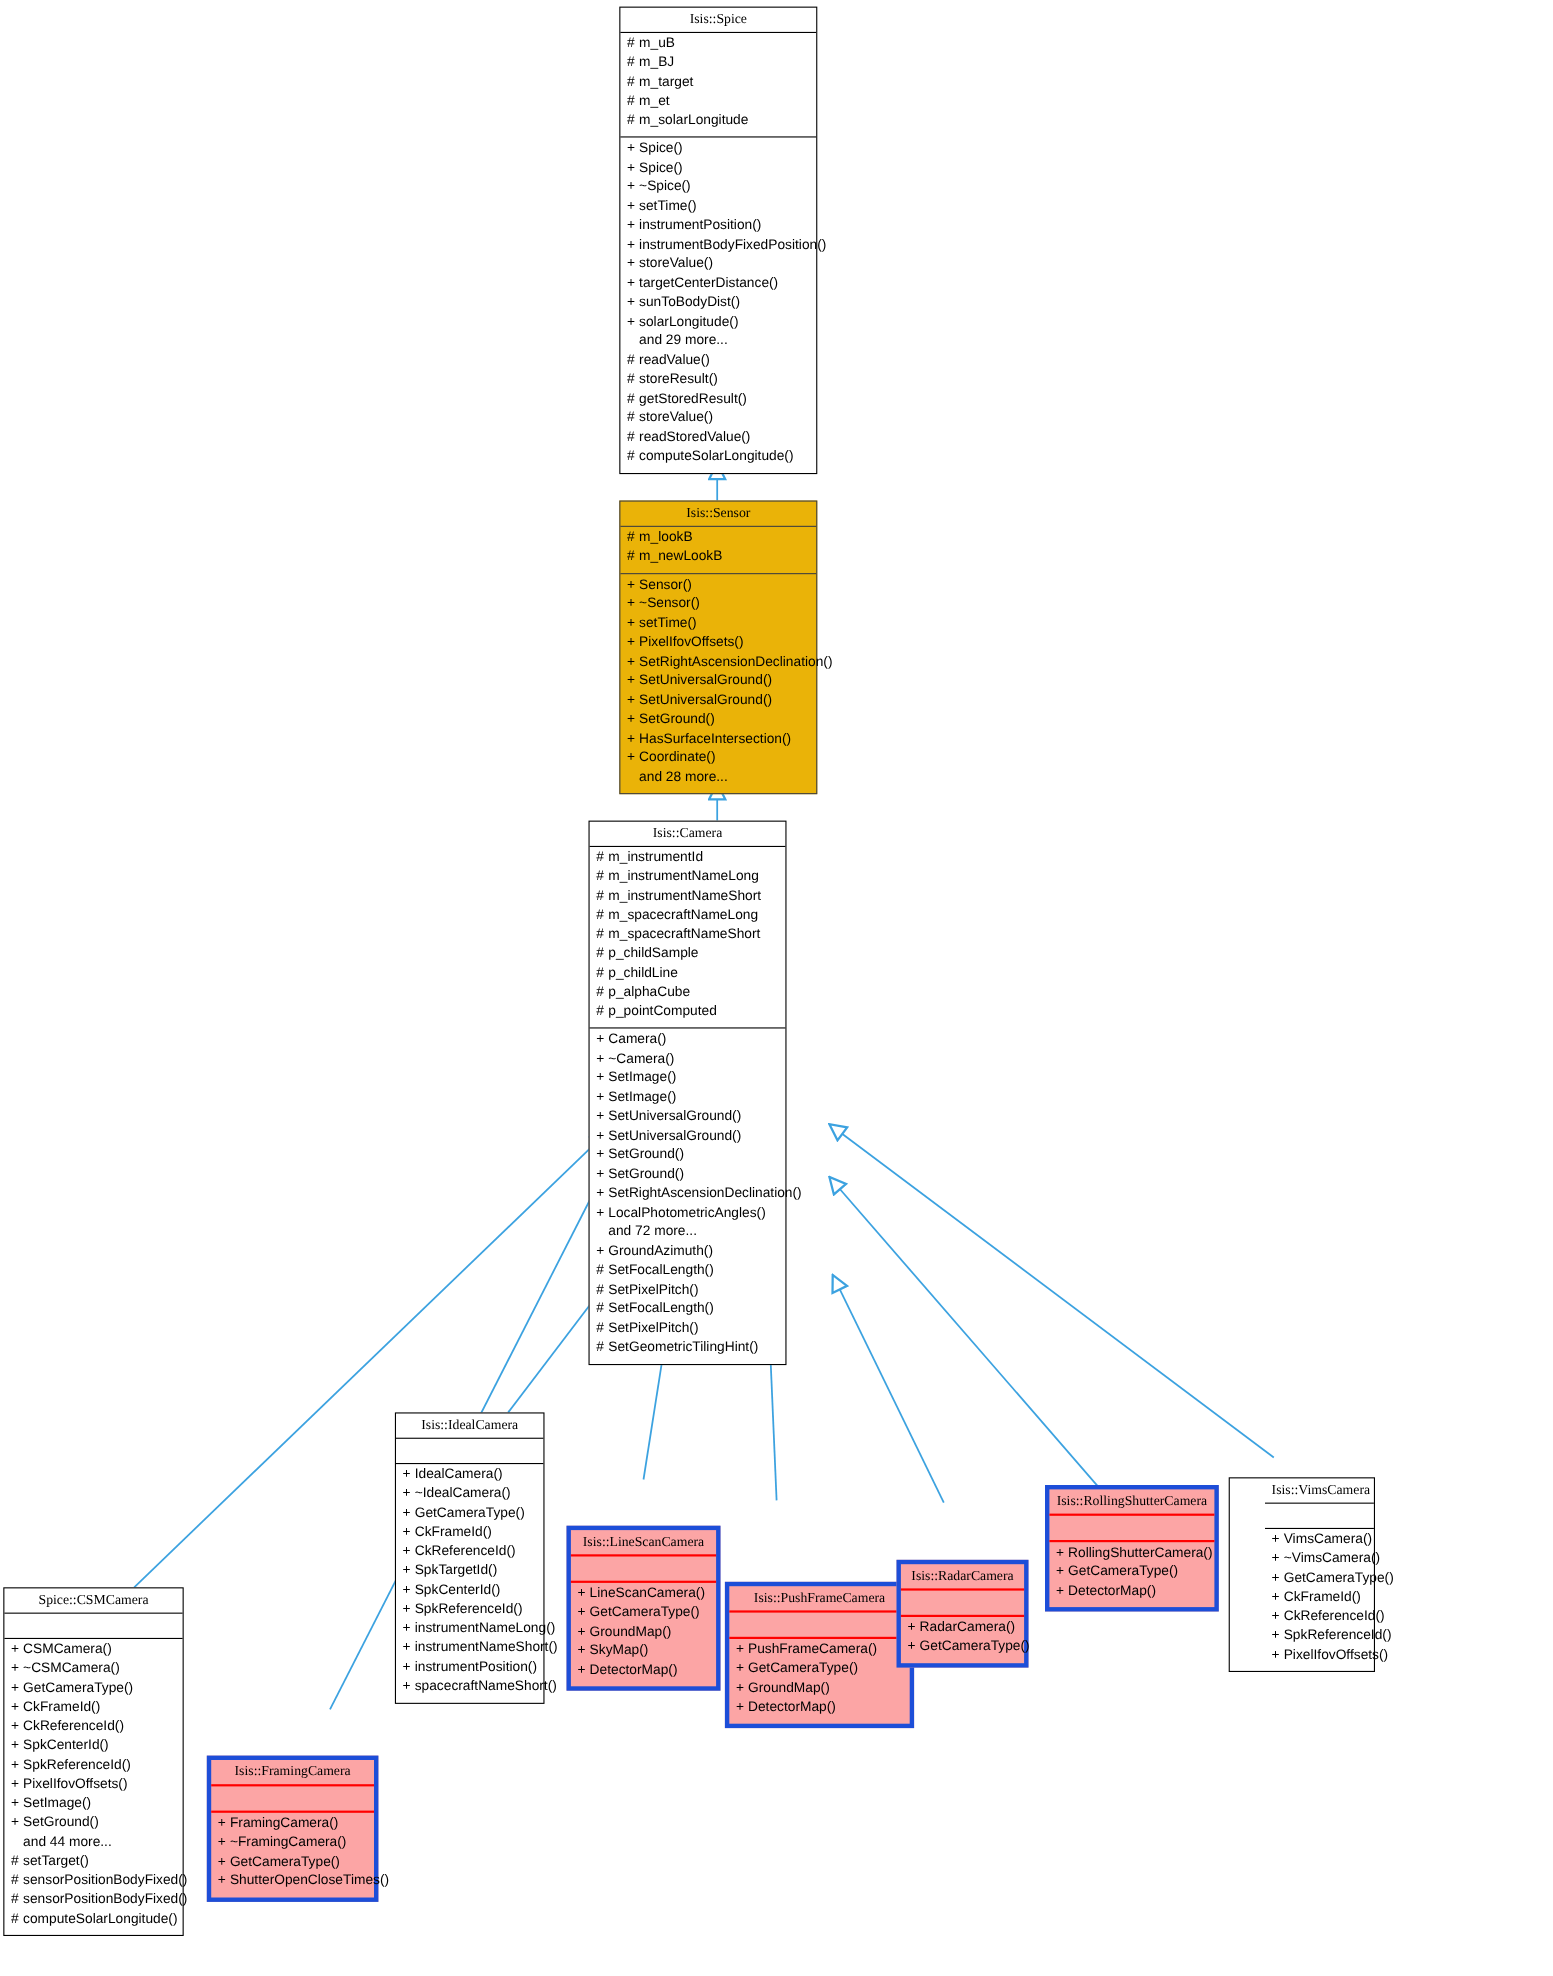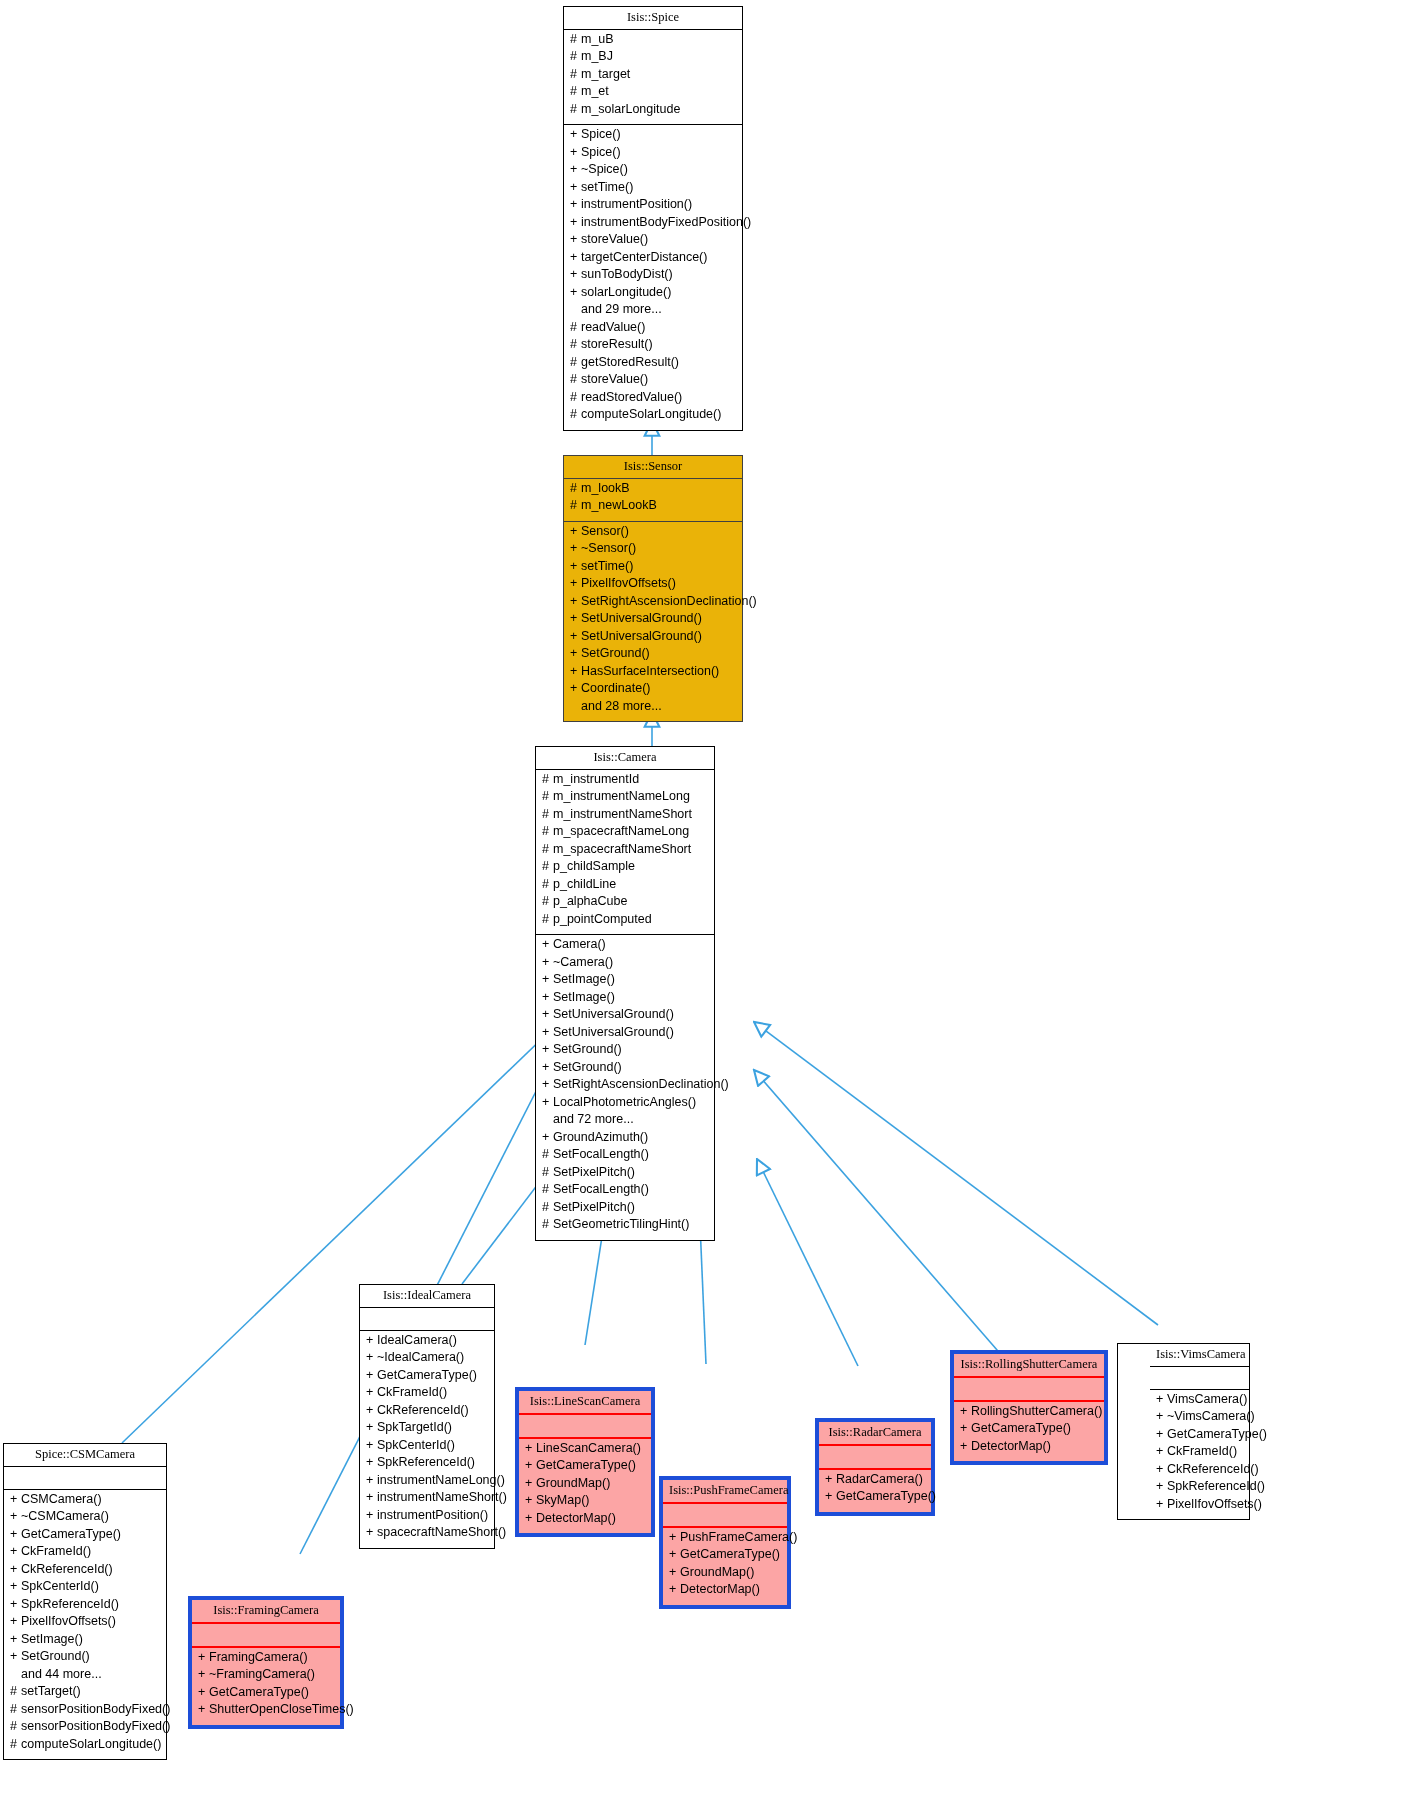--- a/index.html
+++ b/index.html
@@ -546,21 +546,21 @@
           <span class="vis">+</span>
           <span class="nm">SkyMap()</span>
         </div>
         <div class="member">
           <span class="vis">+</span>
           <span class="nm">DetectorMap()</span>
         </div>
       </div>
   </div>
 
-  <div class="uml-box red" style="left:659px; top:1434px; width:132px;">
+  <div class="uml-box red" style="left:659px; top:1396px; width:172px;">
     <div class="box-title">Isis::PushFrameCamera</div>
     <div class="box-section empty"></div>
     <div class="box-section last">
         <div class="member">
           <span class="vis">+</span>
           <span class="nm">PushFrameCamera()</span>
         </div>
         <div class="member">
           <span class="vis">+</span>
           <span class="nm">GetCameraType()</span>

